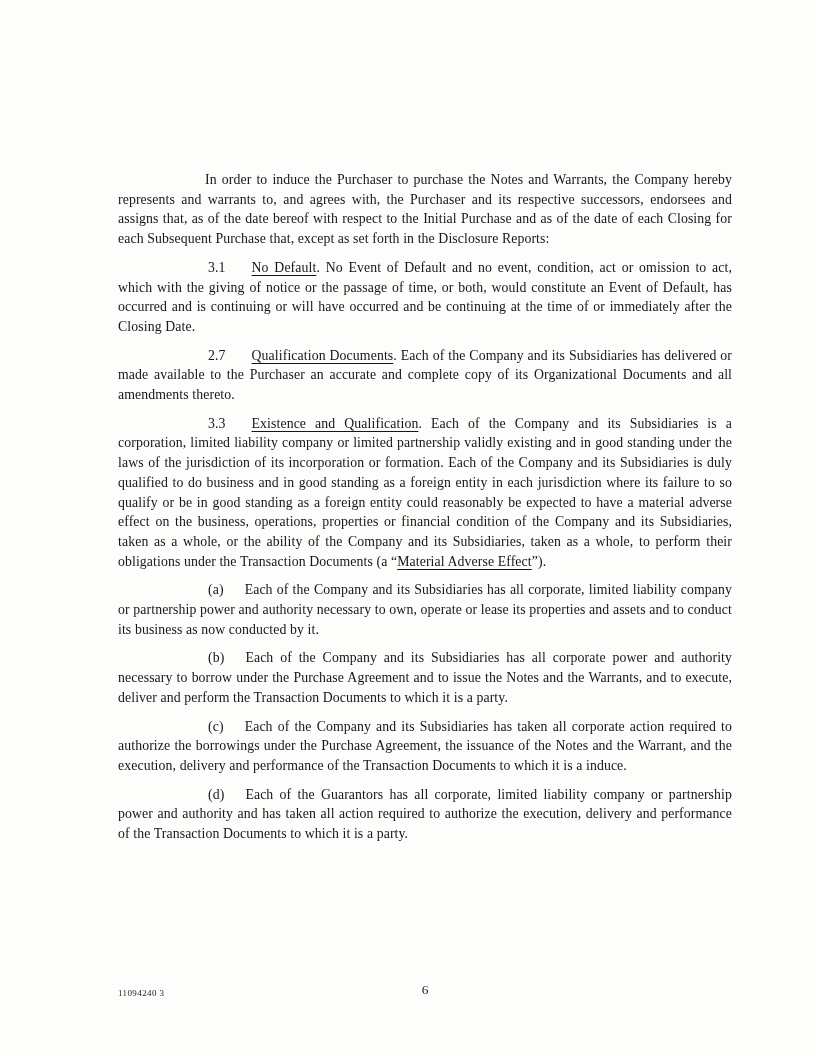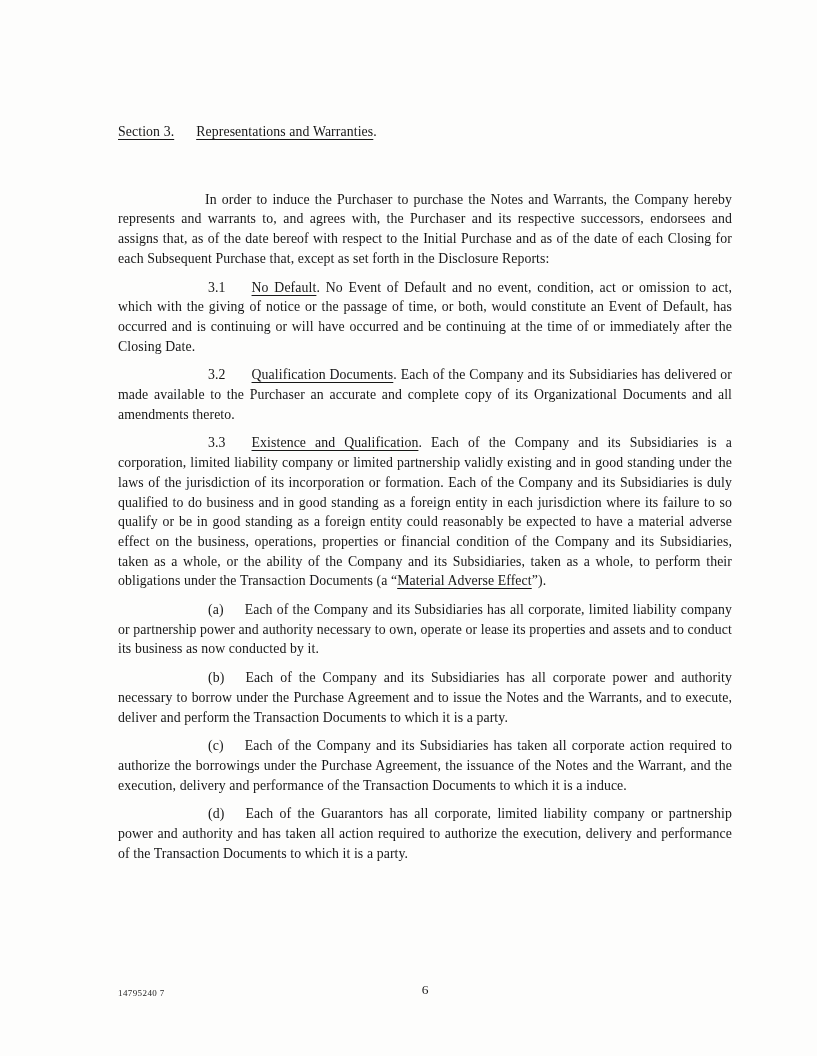--- a/index.html
+++ b/index.html
@@ -39,37 +39,36 @@
     position: absolute; left: 118px; top: 982px; width: 614px;
     text-align: center; font-size: 13.5px; color: #1d1d1d;
   }
 </style>
 </head>
 <body>
 
 <div class="page">
   <div class="content">
 
-    <p class="para heading-line"><span class="u">Section 3.</span><span class="tab-head"></span><span class="u">Representations and Warranties</span><span>.</span></p>
 
     <p class="para intro">In order to induce the Purchaser to purchase the Notes and Warrants, the Company hereby represents and warrants to, and agrees with, the Purchaser and its respective successors, endorsees and assigns that, as of the date bereof with respect to the Initial Purchase and as of the date of each Closing for each Subsequent Purchase that, except as set forth in the Disclosure Reports:</p>
 
     <p class="para"><span>3.1</span><span class="tab-num"></span><span class="u">No Default</span><span>.</span><span> No Event of Default and no event, condition, act or omission to act, which with the giving of notice or the passage of time, or both, would constitute an Event of Default, has occurred and is continuing or will have occurred and be continuing at the time of or immediately after the Closing Date.</span></p>
 
-    <p class="para"><span>3.2</span><span class="tab-num"></span><span class="u">Qualification Documents</span><span>.</span><span> Each of the Company and its Subsidiaries has delivered or made available to the Purchaser an accurate and complete copy of its Organizational Documents and all amendments thereto.</span></p>
+    <p class="para"><span>2.7</span><span class="tab-num"></span><span class="u">Qualification Documents</span><span>.</span><span> Each of the Company and its Subsidiaries has delivered or made available to the Purchaser an accurate and complete copy of its Organizational Documents and all amendments thereto.</span></p>
 
     <p class="para"><span>3.3</span><span class="tab-num"></span><span class="u">Existence and Qualification</span><span>.</span><span> Each of the Company and its Subsidiaries is a corporation, limited liability company or limited partnership validly existing and in good standing under the laws of the jurisdiction of its incorporation or formation.  Each of the Company and its Subsidiaries is duly qualified to do business and in good standing as a foreign entity in each jurisdiction where its failure to so qualify or be in good standing as a foreign entity could reasonably be expected to have a material adverse effect on the business, operations, properties or financial condition of the Company and its Subsidiaries, taken as a whole, or the ability of the Company and its Subsidiaries, taken as a whole, to perform their obligations under the Transaction Documents (a “</span><span class="u">Material Adverse Effect</span><span>”).</span></p>
 
 
     <p class="para"><span>(a)</span><span class="tab-letter"></span><span>Each of the Company and its Subsidiaries has all corporate, limited liability company or partnership power and authority necessary to own, operate or lease its properties and assets and to conduct its business as now conducted by it.</span></p>
 
     <p class="para"><span>(b)</span><span class="tab-letter"></span><span>Each of the Company and its Subsidiaries has all corporate power and authority necessary to borrow under the Purchase Agreement and to issue the Notes and the Warrants, and to execute, deliver and perform the Transaction Documents to which it is a party.</span></p>
 
     <p class="para"><span>(c)</span><span class="tab-letter"></span><span>Each of the Company and its Subsidiaries has taken all corporate action required to authorize the borrowings under the Purchase Agreement, the issuance of the Notes and the Warrant, and the execution, delivery and performance of the Transaction Documents to which it is a induce.</span></p>
 
     <p class="para"><span>(d)</span><span class="tab-letter"></span><span>Each of the Guarantors has all corporate, limited liability company or partnership power and authority and has taken all action required to authorize the execution, delivery and performance of the Transaction Documents to which it is a party.</span></p>
 
 
   </div>
 
   <div class="footer-page-number">6</div>
-  <div class="footer-doc-number">14795240 7</div>
+  <div class="footer-doc-number">11094240 3</div>
 </div>
 
 </body></html>

